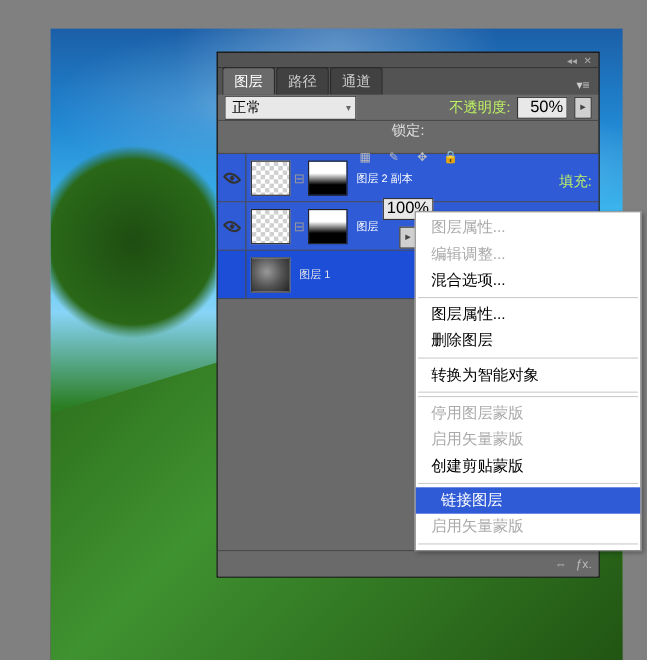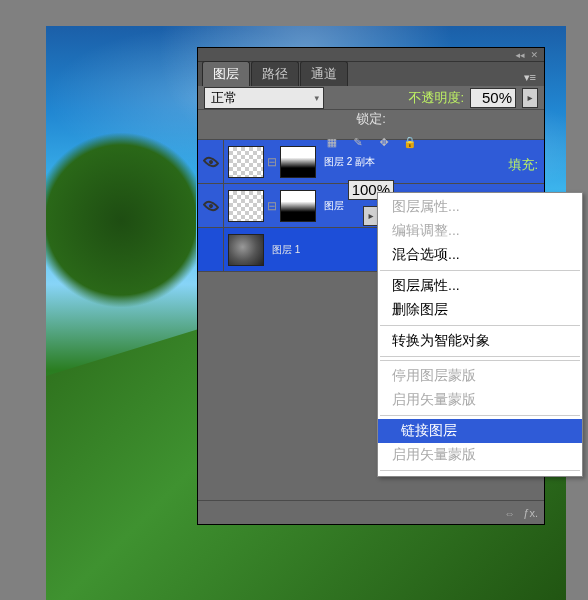--- a/index.html
+++ b/index.html
@@ -146,17 +146,18 @@
   <div class="ctx-item">混合选项...</div>
   <div class="ctx-sep"></div>
   <div class="ctx-item">图层属性...</div>
   <div class="ctx-item">删除图层</div>
   <div class="ctx-sep"></div>
   <div class="ctx-item">转换为智能对象</div>
   <div class="ctx-sep"></div>
   <div class="ctx-sep"></div>
   <div class="ctx-item disabled">停用图层蒙版</div>
   <div class="ctx-item disabled">启用矢量蒙版</div>
+  <div class="ctx-item">创建剪贴蒙版</div>
   <div class="ctx-sep"></div>
   <div class="ctx-item highlight">链接图层</div>
   <div class="ctx-item disabled">启用矢量蒙版</div>
   <div class="ctx-sep"></div>
 </div>
 
 </body></html>

